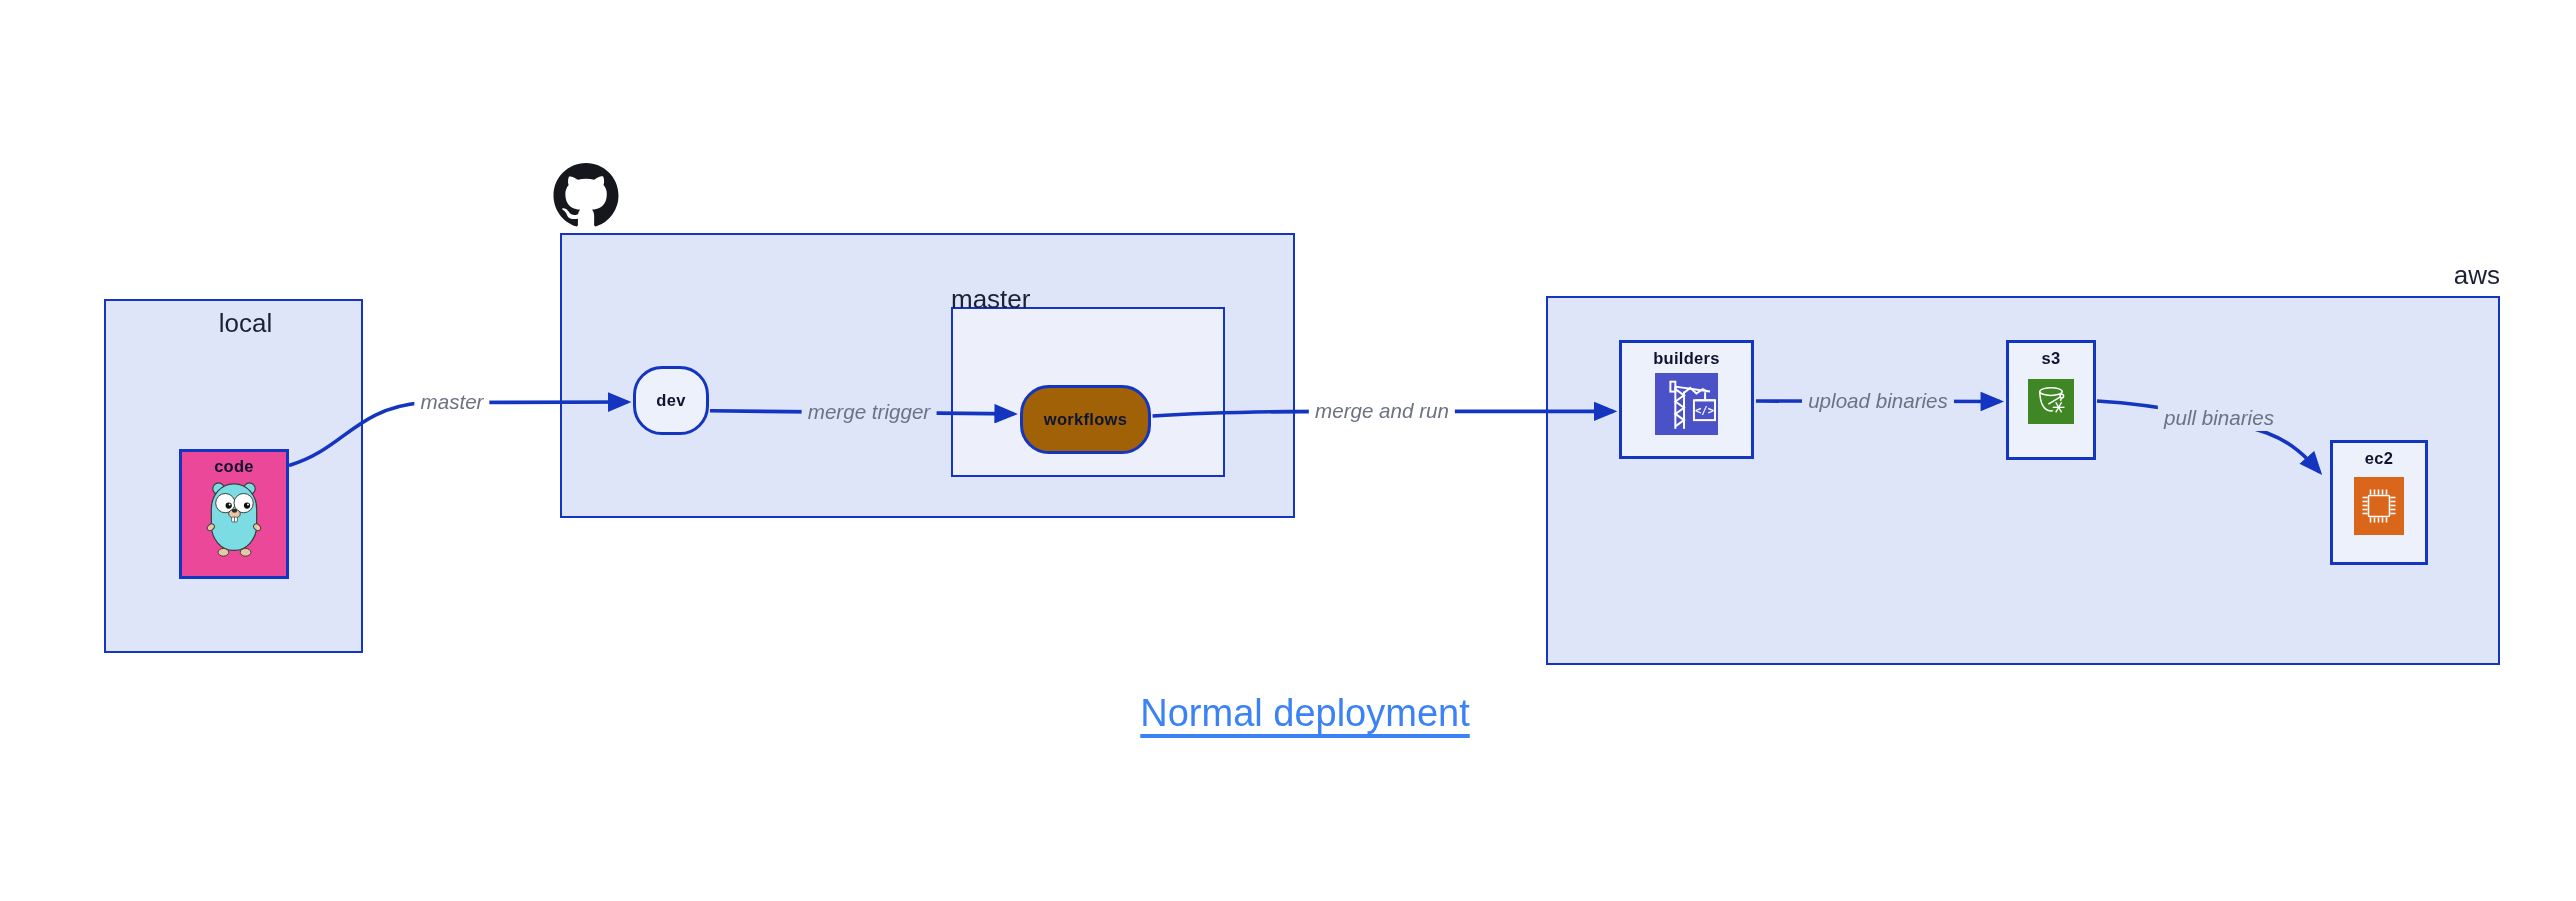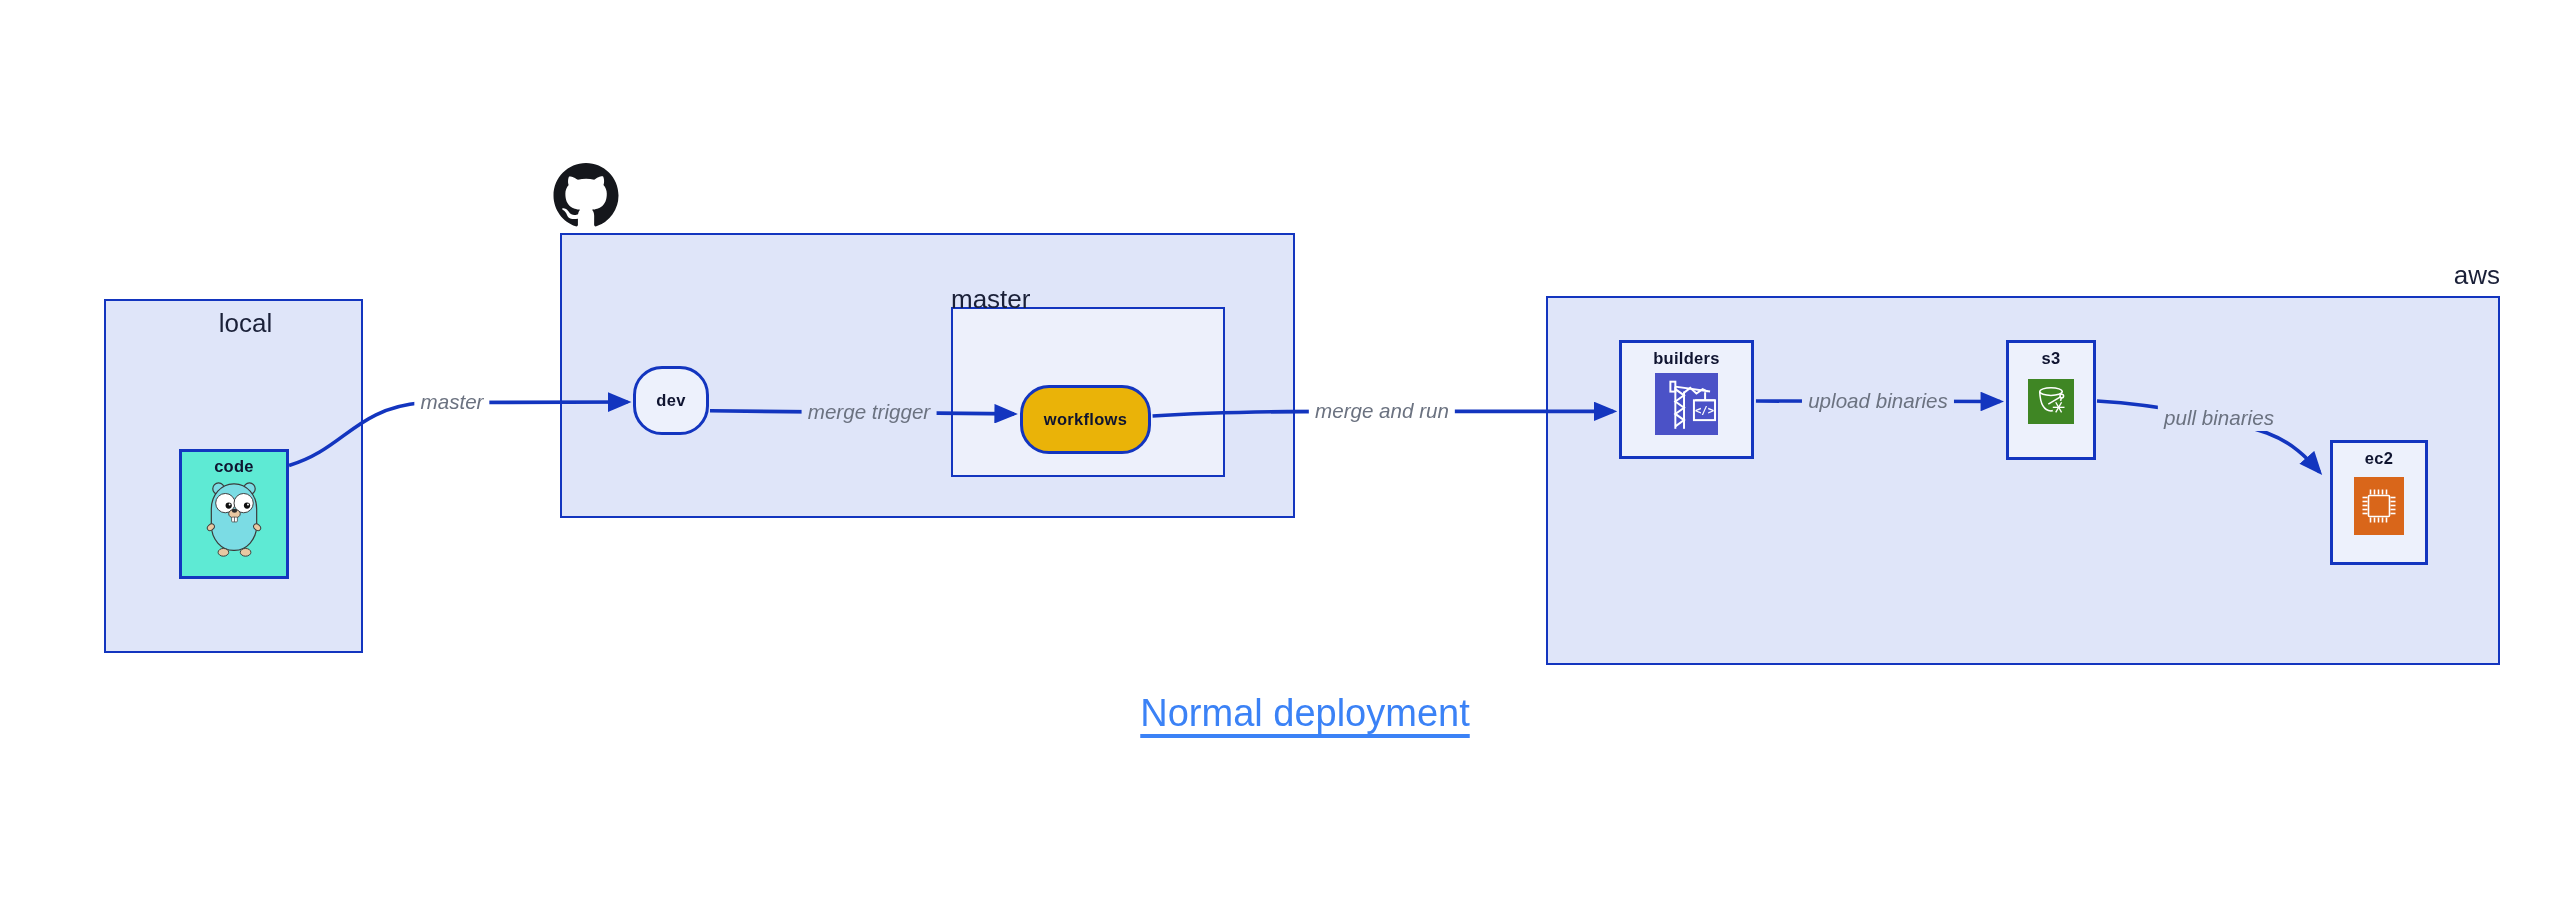--- a/index.html
+++ b/index.html
@@ -17,23 +17,23 @@
   #local-label {left:116px; top:265px; width:259px; text-align:center;margin-top:43px;}
   #github-label{left:560px;top:191px; width:732px;text-align:right;}
   #master-label{left:951px;top:284px; width:274px; }
   #aws-label   {left:1546px;top:260px; width:954px;text-align:right;}
 
   
   .node{position:absolute;box-sizing:border-box;border:3.1px solid #1335bf;
         display:flex;flex-direction:column;align-items:center;}
   .node-label{font-weight:bold;font-size:16.5px;color:#0f1430;letter-spacing:0.3px;}
   .center-label{justify-content:center;border-radius:29px;}
-  #code-node     {left:179px; top:449px; width:110px; height:130px; background:#5eead4;padding-top:5.2px;gap:3.1px;}
+  #code-node     {left:179px; top:449px; width:110px; height:130px; background:#ec4899;padding-top:5.2px;gap:3.1px;}
   #dev-node      {left:633px;top:366px; width:76px; height:69px; background:#edf1fc;}
-  #workflows-node{left:1020px;top:385px; width:131px; height:69px; background:#eab308;}
+  #workflows-node{left:1020px;top:385px; width:131px; height:69px; background:#a16207;}
   #builders-node {left:1619px;top:340px; width:135px; height:119px; background:#edf1fc;padding-top:6.2px;gap:5.2px;}
   #s3-node       {left:2006px;top:340px; width:90px; height:120px; background:#edf1fc;padding-top:6.2px;gap:11.3px;}
   #ec2-node      {left:2330px;top:440px; width:98px; height:125px; background:#edf1fc;padding-top:6.2px;gap:9.3px;}
 
   .svc-icon{display:block;}
   .svc-icon.codebuild{background:#4b52c7;}
   .svc-icon.s3{background:#3f8624;}
   .svc-icon.ec2{background:#d9661a;}
 
   

